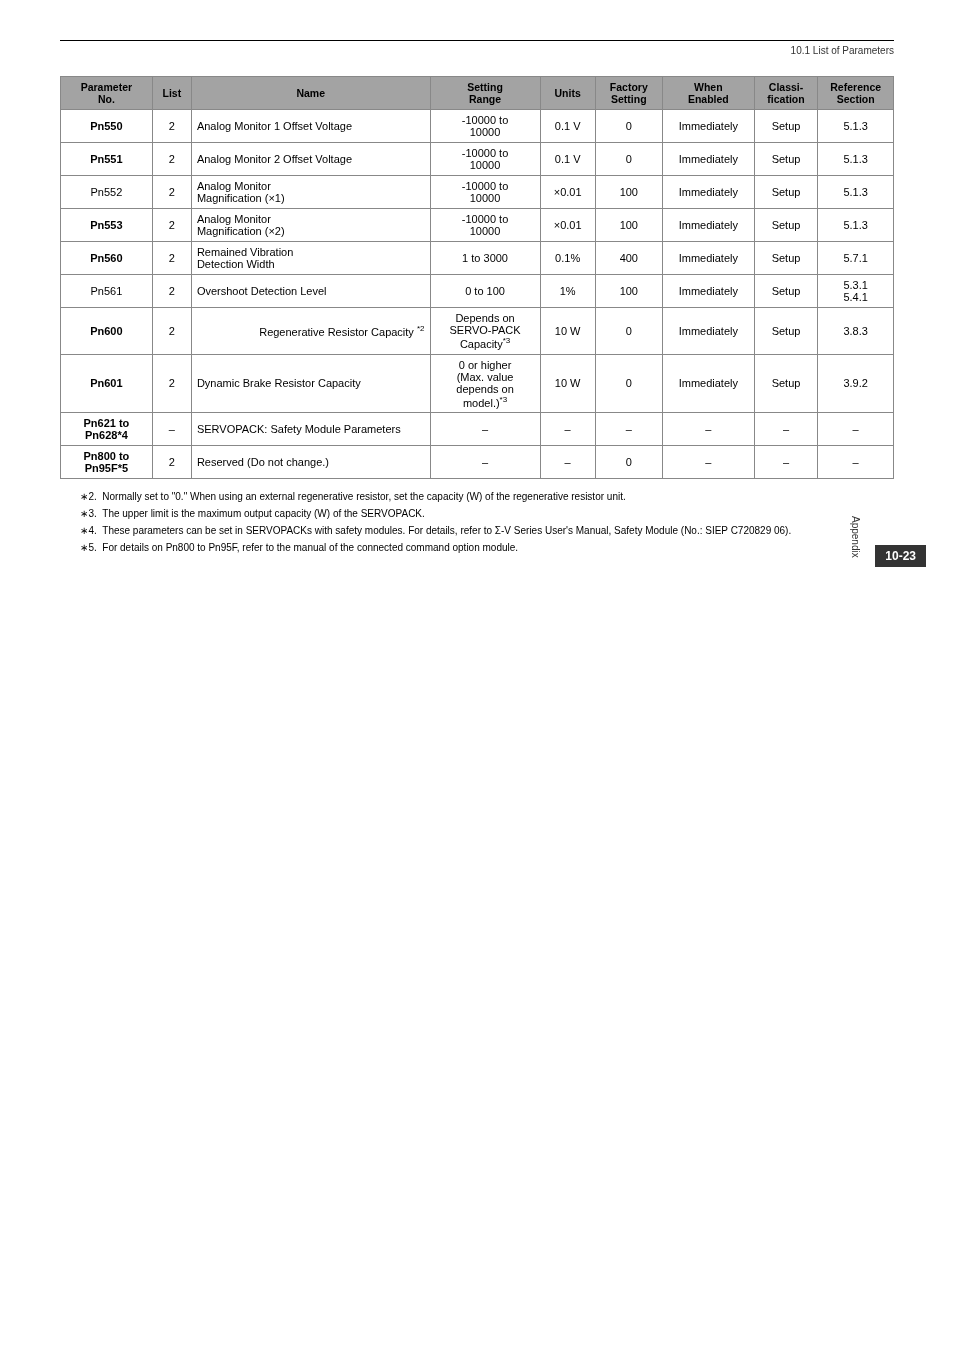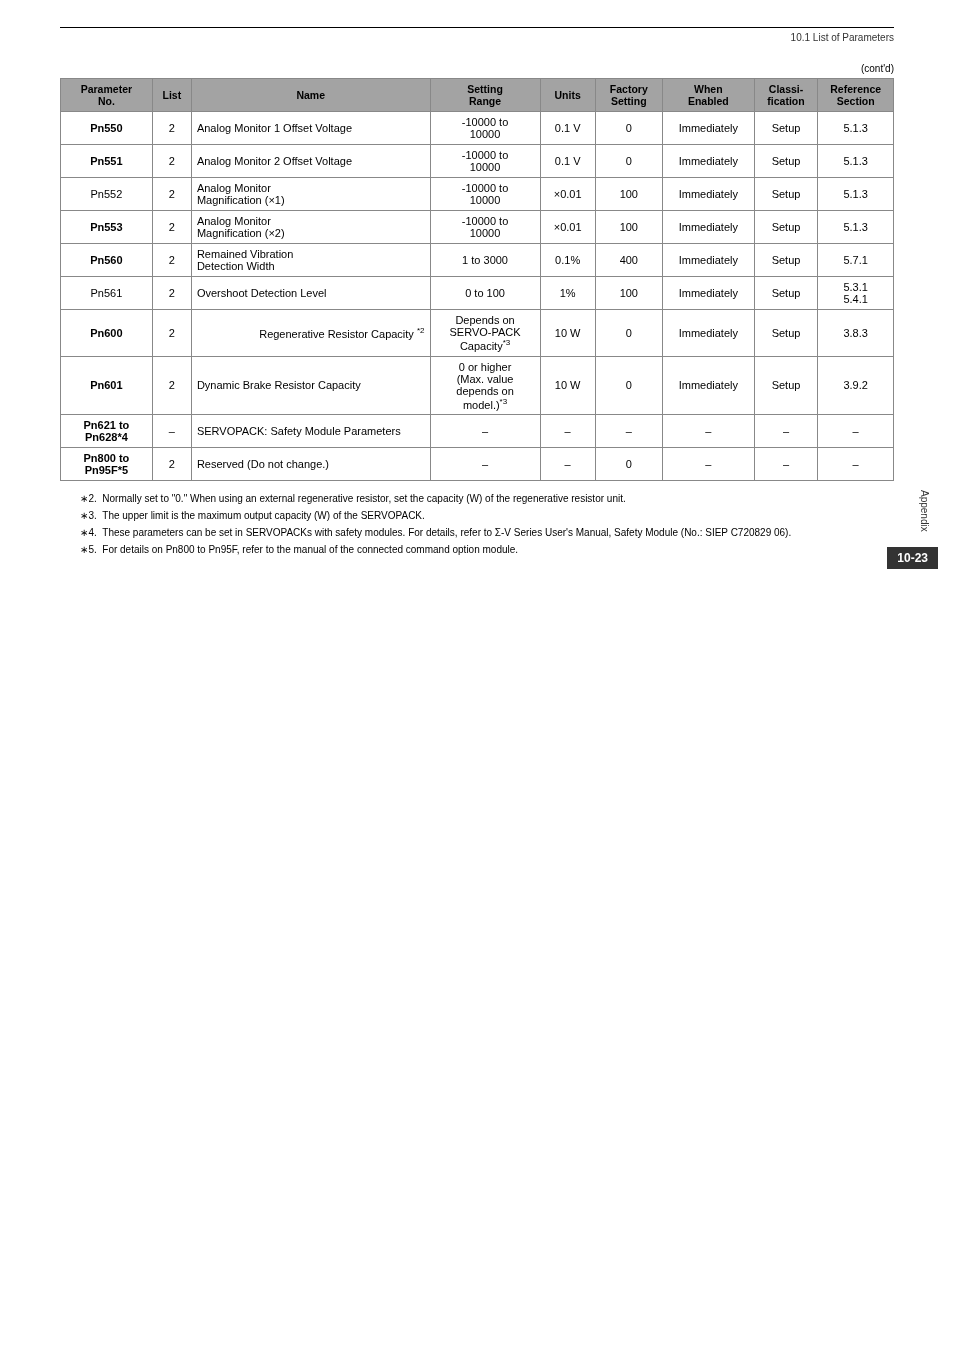--- a/index.html
+++ b/index.html
@@ -6,21 +6,21 @@
     body {
       font-family: Arial, sans-serif;
       font-size: 11px;
       background: #fff;
       color: #000;
       width: 954px;
       min-height: 1350px;
       position: relative;
     }
     .page-container {
-      padding: 27px 60px 40px 60px;
+      padding: 40px 60px 40px 60px;
       position: relative;
     }
     .header-line {
       border-top: 1px solid #000;
       margin-bottom: 4px;
     }
     .header-text {
       text-align: right;
       font-size: 10px;
       margin-bottom: 20px;
@@ -81,37 +81,35 @@
       background: #333;
       color: #fff;
       padding: 4px 10px;
       font-size: 12px;
       font-weight: bold;
       margin-right: 0;
     }
     .bottom-right {
       position: absolute;
       bottom: 30px;
-      right: 16px;
+      right: 28px;
       display: flex;
-      flex-direction: column;
       align-items: flex-end;
       gap: 6px;
     }
     sup { font-size: 8px; vertical-align: super; }
   </style>
 </head>
 <body>
 
 <div class="page-container">
 
   <div class="header-line"></div>
   <div class="header-text">10.1  List of Parameters</div>
 
-  <div class="contd">(cont'd)</div>
 
   <table>
     <thead>
       <tr>
         <th class="col-param">Parameter<br>No.</th>
         <th class="col-size">List</th>
         <th class="col-name">Name</th>
         <th class="col-setting-range">Setting<br>Range</th>
         <th class="col-units">Units</th>
         <th class="col-factory">Factory<br>Setting</th>

